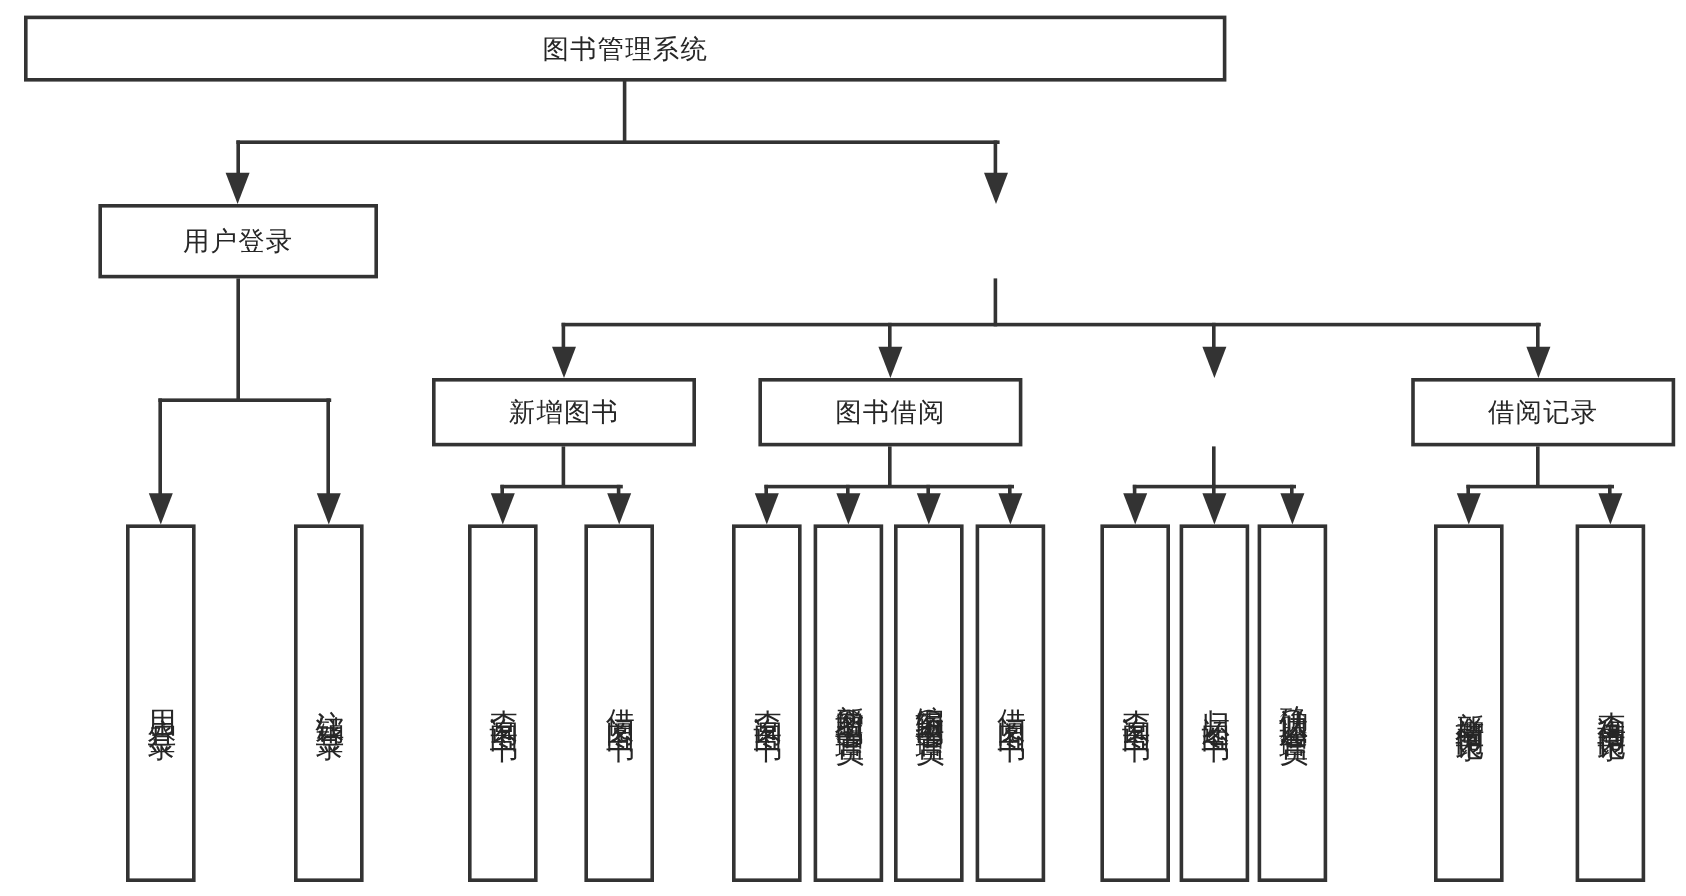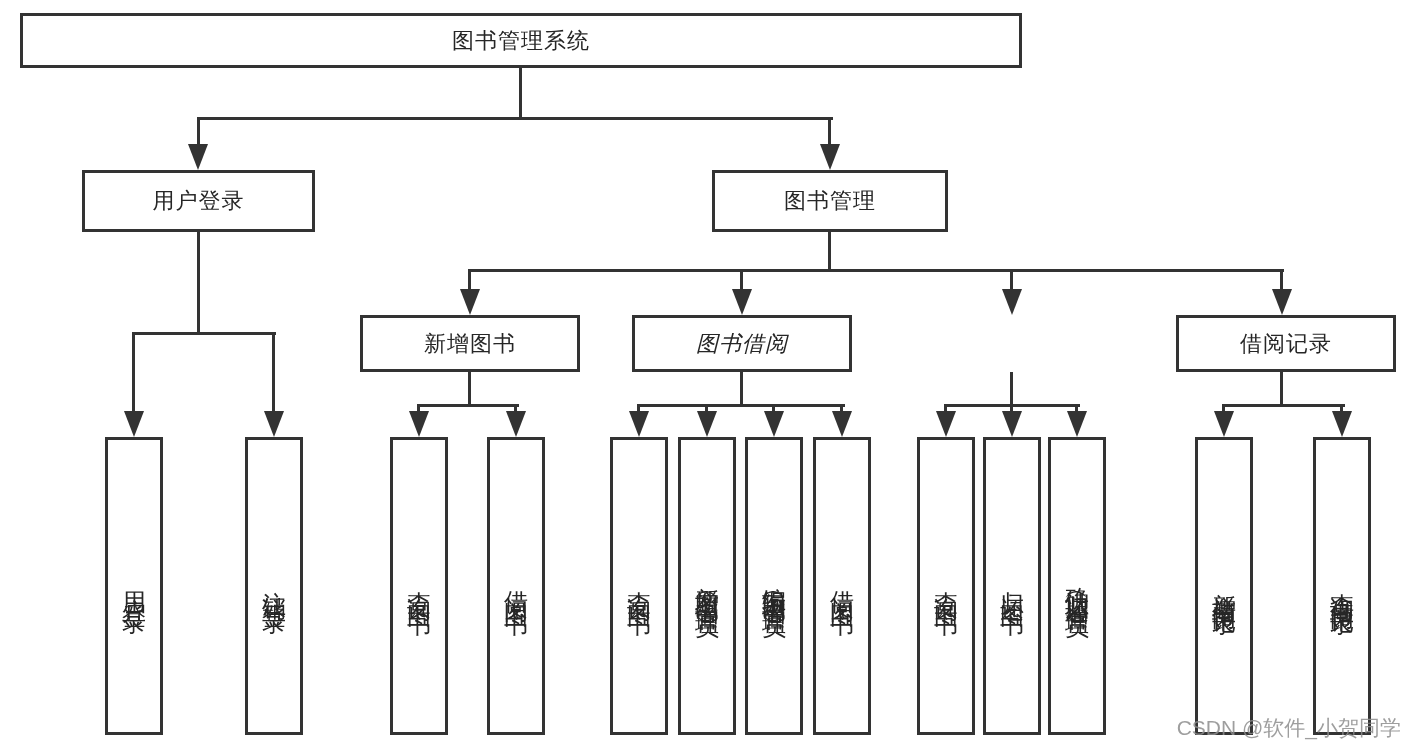--- a/index.html
+++ b/index.html
@@ -61,28 +61,25 @@
 <div class="canvas">
 
   <div class="box hbox" style="left:20px;top:13px;width:1002px;height:55px;">
     <span>图书管理系统</span>
   </div>
 
   <div class="box hbox" style="left:82px;top:170px;width:233px;height:62px;">
     <span>用户登录</span>
   </div>
 
-  <div class="box hbox" style="left:712px;top:170px;width:236px;height:62px;">
-    <span>图书管理</span>
-  </div>
 
   <div class="box hbox" style="left:360px;top:315px;width:220px;height:57px;">
     <span>新增图书</span>
   </div>
-  <div class="box hbox" style="left:632px;top:315px;width:220px;height:57px;font-style:italic;">
+  <div class="box hbox" style="left:632px;top:315px;width:220px;height:57px;">
     <span>图书借阅</span>
   </div>
   <div class="box hbox" style="left:1176px;top:315px;width:220px;height:57px;">
     <span>借阅记录</span>
   </div>
 
   <div class="box leaf" style="left:105px;top:437px;width:58px;height:298px;">
     <span>用户登录</span>
   </div>
   <div class="box leaf" style="left:245px;top:437px;width:58px;height:298px;">
@@ -178,15 +175,14 @@
   <div class="vline" style="left:1075px;top:404px;width:3px;height:12px;"></div>
   <div class="arrow" style="left:1067px;top:411px;"></div>
 
   <div class="vline" style="left:1280px;top:372px;width:3px;height:34px;"></div>
   <div class="hline" style="left:1222px;top:404px;width:123px;height:3px;"></div>
   <div class="vline" style="left:1222px;top:404px;width:3px;height:12px;"></div>
   <div class="arrow" style="left:1214px;top:411px;"></div>
   <div class="vline" style="left:1340px;top:404px;width:3px;height:12px;"></div>
   <div class="arrow" style="left:1332px;top:411px;"></div>
 
-  <div class="watermark">CSDN @软件_小贺同学</div>
 
 </div>
 
 </body></html>

